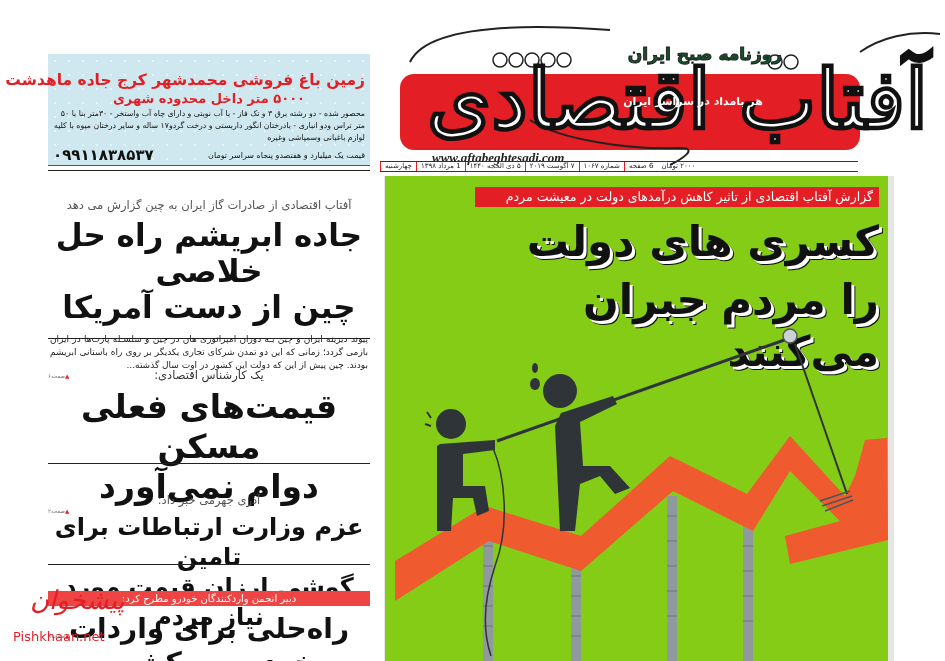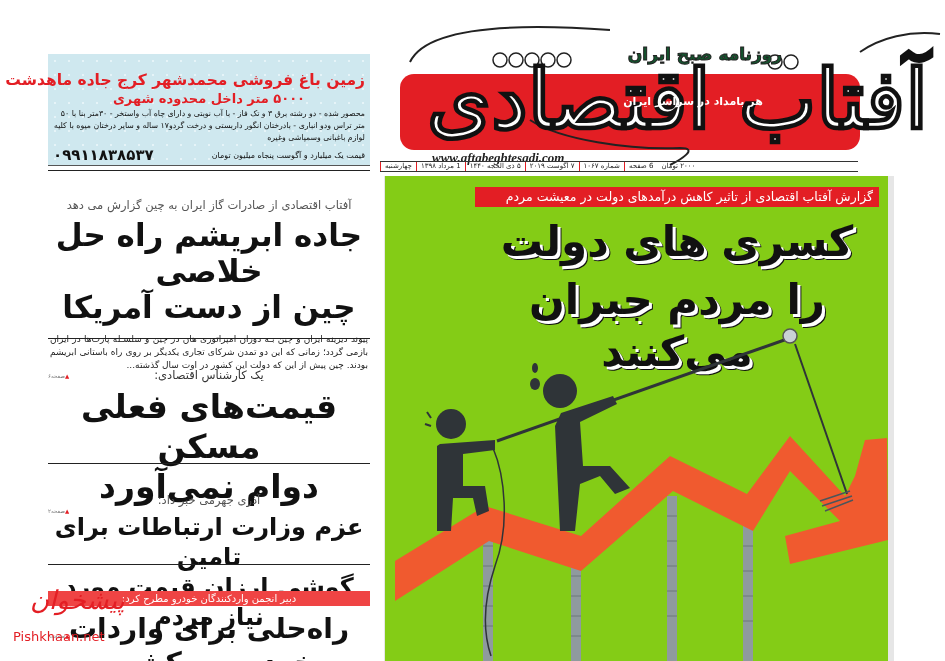--- a/index.html
+++ b/index.html
@@ -76,21 +76,21 @@
     .main-panel {
       position: absolute; left: 384px; top: 176px; width: 510px; height: 485px;
       background: #84cc16; border-left: 1px solid #e6e6e6; border-right: 6px solid #e6e6e6;
     }
     .main-kicker {
       position: absolute; left: 90px; top: 11px; width: 404px; height: 20px;
       background: #e31e24; color: #fff; font-size: 12.5px; line-height: 20px;
       direction: rtl; text-align: right; padding-right: 6px; white-space: nowrap; overflow: hidden;
     }
     .main-headline {
-      position: absolute; left: 90px; width: 404px; direction: rtl; text-align: center;
+      position: absolute; left: 90px; width: 404px; direction: rtl; text-align: right;
       font-size: 42px; font-weight: bold; color: #111; line-height: 52px;
       text-shadow: 3px 3px 0 #ffffff, 4px 4px 0 #111; letter-spacing: -1px;
     }
     .illustration { position: absolute; left: 0; top: 140px; width: 505px; height: 345px; }
 
     
     .watermark { position: absolute; left: 0; top: 585px; width: 120px; height: 70px; }
     .wm-fa {
       position: absolute; left: 30px; top: 0; font-family: "DejaVu Serif", serif;
       font-size: 26px; font-style: italic; color: #e31e24; direction: rtl;
@@ -130,21 +130,21 @@
     <span>6 صفحه</span>
     <span>۲۰۰۰ تومان</span>
   </div>
 </div>
 
 <div class="ad-box">
   <div class="ad-title">زمین باغ فروشی محمدشهر کرج جاده ماهدشت</div>
   <div class="ad-subtitle">۵۰۰۰ متر داخل محدوده شهری</div>
   <div class="ad-body">محصور شده - دو رشته برق ۳ و تک فاز - با آب نوبتی و دارای چاه آب واستخر - ۳۰متر بنا با ۵۰ متر تراس ودو انباری - بادرختان انگور داربستی و درخت گردو۱۷ ساله و سایر درختان میوه با کلیه لوازم باغبانی وسمپاشی وغیره</div>
   <div class="ad-footer">
-    <span class="ad-price">قیمت یک میلیارد و آگوست پنجاه میلیون تومان</span>
+    <span class="ad-price">قیمت یک میلیارد و هفتصدو پنجاه سراسر تومان</span>
     <span class="ad-phone">۰۹۹۱۱۸۳۸۵۳۷</span>
   </div>
 </div>
 
 <div class="col-left">
   <div class="rule" style="position:absolute;top:0;"></div>
 
   <div class="story" style="top:2px;">
     <div class="kicker">آفتاب اقتصادی از صادرات گاز ایران به چین گزارش می دهد</div>
     <div class="headline" style="font-size:31px;line-height:36px;margin-top:4px;">جاده ابریشم راه حل خلاصی</div>

